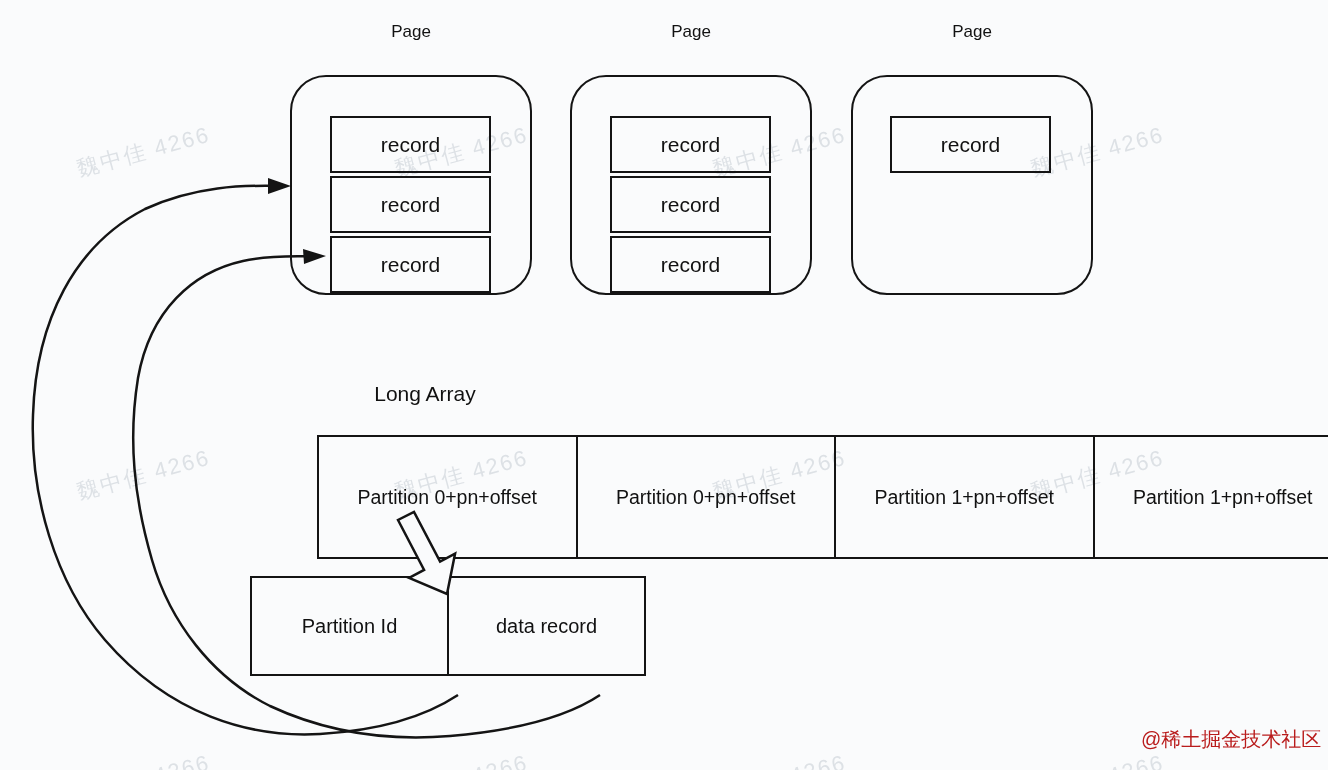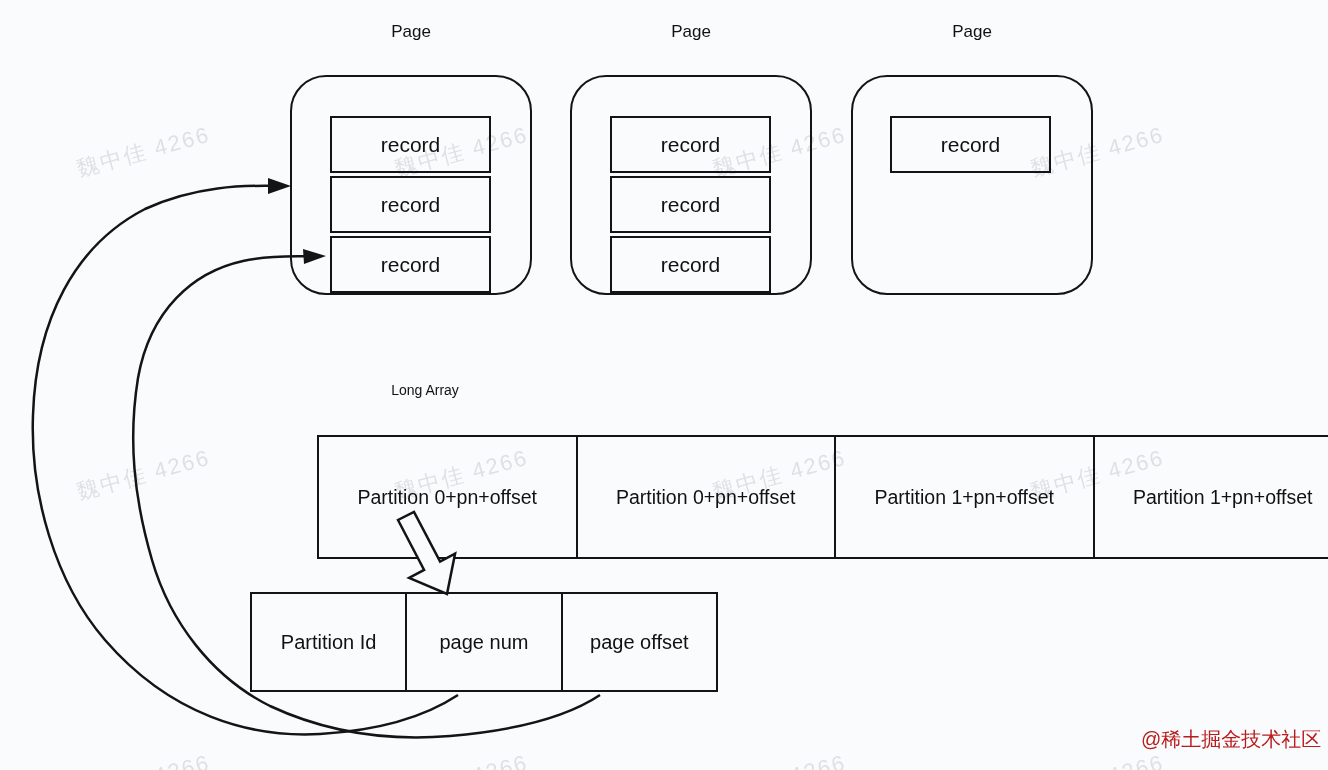--- a/index.html
+++ b/index.html
@@ -14,29 +14,29 @@
   .page{position:absolute;width:242px;height:220px;border:2.5px solid #141414;
         border-radius:36px;box-sizing:border-box;z-index:1;}
   .page-title{position:absolute;width:242px;top:22px;text-align:center;
         font-size:17px;color:#111;z-index:1;}
   .record{position:absolute;width:161px;height:57px;border:2.5px solid #141414;
         box-sizing:border-box;display:flex;align-items:center;justify-content:center;
         font-size:21px;color:#111;z-index:1;}
 
   
   .label-long-array{position:absolute;left:340px;top:382px;width:170px;text-align:center;
-        font-size:14px;color:#111;z-index:1;}
+        font-size:21px;color:#111;z-index:1;}
   .larray{position:absolute;left:272px;top:435px;width:1036px;height:124px;
         border:2.5px solid #141414;box-sizing:border-box;display:flex;z-index:1;margin-left:45px;}
   .larray-cell{flex:1;display:flex;align-items:center;justify-content:center;
         font-size:19.5px;color:#111;border-left:2.5px solid #141414;text-align:center;}
   .larray-cell:first-child{border-left:none;}
 
   
-  .entry{position:absolute;left:250px;top:592px;width:468px;height:100px;
+  .entry{position:absolute;left:250px;top:576px;width:396px;height:100px;
         border:2.5px solid #141414;box-sizing:border-box;display:flex;z-index:1;}
   .entry-cell{flex:1;display:flex;align-items:center;justify-content:center;
         font-size:20px;color:#111;border-left:2.5px solid #141414;}
   .entry-cell:first-child{border-left:none;}
 
   .credit{position:absolute;left:1141px;top:726px;font-size:20px;color:#b91c1c;z-index:3;}
 
   svg.overlay{position:absolute;left:0;top:0;z-index:2;pointer-events:none;}
 </style>
 </head>
@@ -76,22 +76,21 @@
   <div class="label-long-array">Long Array</div>
   <div class="larray">
     <div class="larray-cell">Partition 0+pn+offset</div>
     <div class="larray-cell">Partition 0+pn+offset</div>
     <div class="larray-cell">Partition 1+pn+offset</div>
     <div class="larray-cell">Partition 1+pn+offset</div>
   </div>
 
   <div class="entry">
     <div class="entry-cell">Partition Id</div>
-    <div class="entry-cell">page num</div>
-    <div class="entry-cell">page offset</div>
+    <div class="entry-cell">data record</div>
   </div>
 
   <svg class="overlay" width="1328" height="770" viewBox="0 0 1328 770">
 
     <polygon points="398,520 424.1,569.9 409.1,577.8 447,594 455.1,553.6 440.1,561.5 414,512" fill="#fafbfc" stroke="#141414" stroke-width="2.5" stroke-linejoin="miter"></polygon>
 
     <path d="M 458 695 C 420 720, 370 731, 320 734 C 250 738, 170 715, 105 640
              C 55 582, 30 495, 33 415 C 36 320, 75 245, 145 209
              C 195 186, 243 185, 281 186" fill="none" stroke="#141414" stroke-width="2.5"></path>
     <polygon points="291,186 268,178 268,194" fill="#141414"></polygon>

